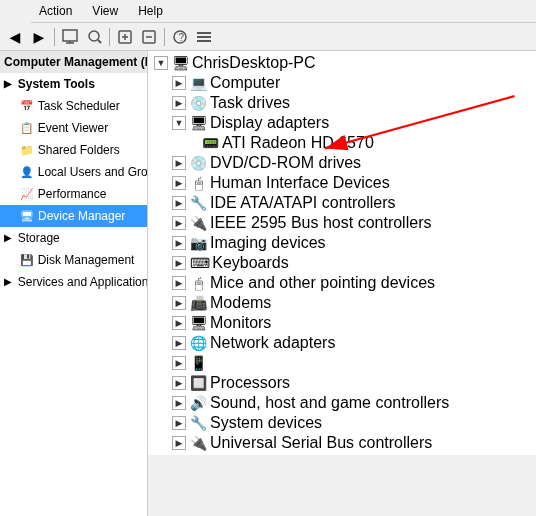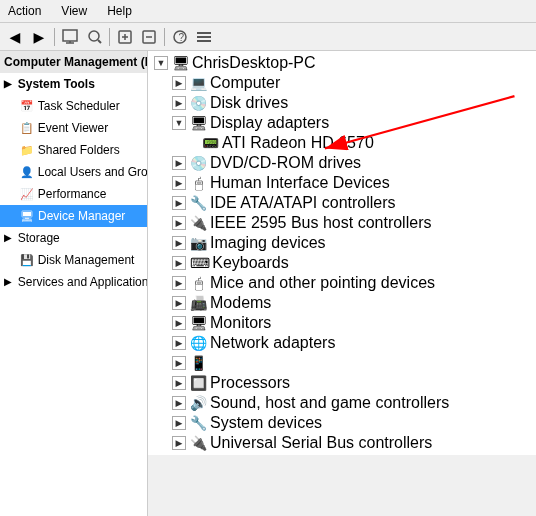--- a/index.html
+++ b/index.html
@@ -14,20 +14,21 @@
     }
 
     
     .menu-bar {
       background: #f0f0f0;
       border-bottom: 1px solid #ccc;
       display: flex;
       align-items: center;
       padding: 2px 4px;
       gap: 12px;
+      margin-left: 31px;
     }
     .menu-item {
       font-size: 12px;
       cursor: pointer;
       padding: 2px 4px;
     }
 
     
     .toolbar {
       background: #f0f0f0;
@@ -268,21 +269,21 @@
 
       <div class="tree-item tree-indent-2">
         <div class="tree-expand">▶</div>
         <span class="tree-icon">💻</span>
         <span class="tree-label">Computer</span>
       </div>
 
       <div class="tree-item tree-indent-2">
         <div class="tree-expand">▶</div>
         <span class="tree-icon">💿</span>
-        <span class="tree-label">Disk drives</span>
+        <span class="tree-label">Task drives</span>
       </div>
 
       <div class="tree-item tree-indent-2">
         <div class="tree-expand open">▼</div>
         <span class="tree-icon">🖥</span>
         <span class="tree-label">Display adapters</span>
       </div>
 
       <div class="tree-item" style="padding-left:54px;">
         <span class="tree-icon">📟</span>

